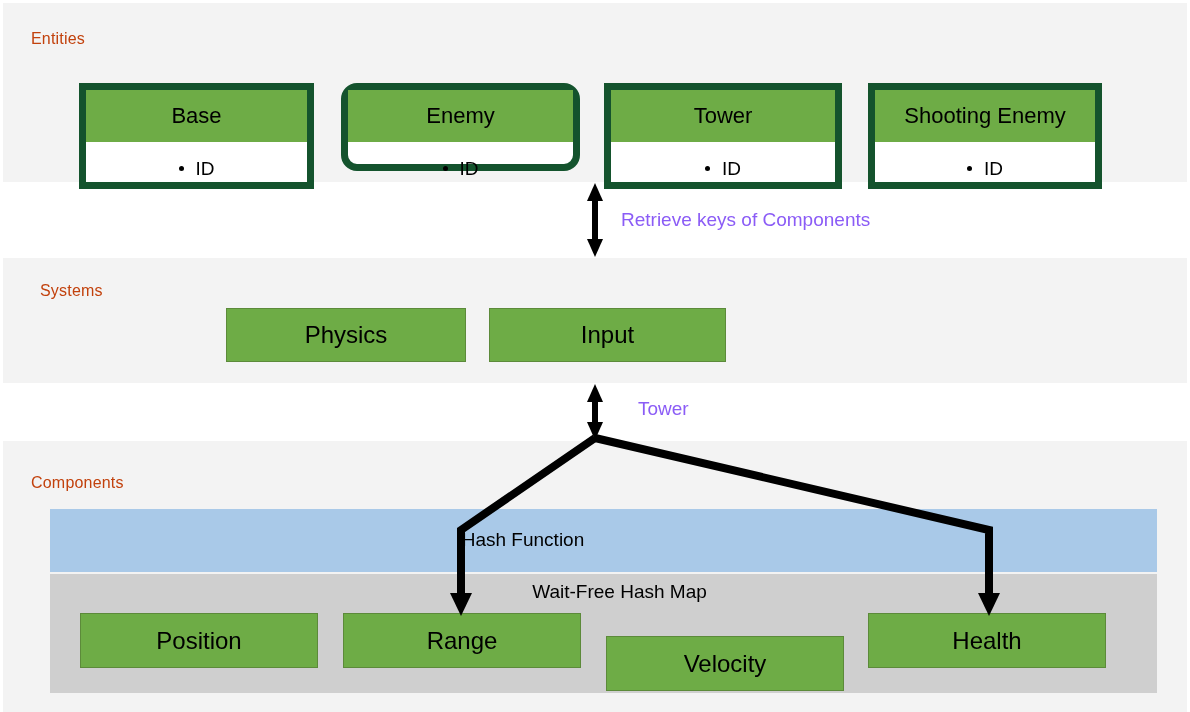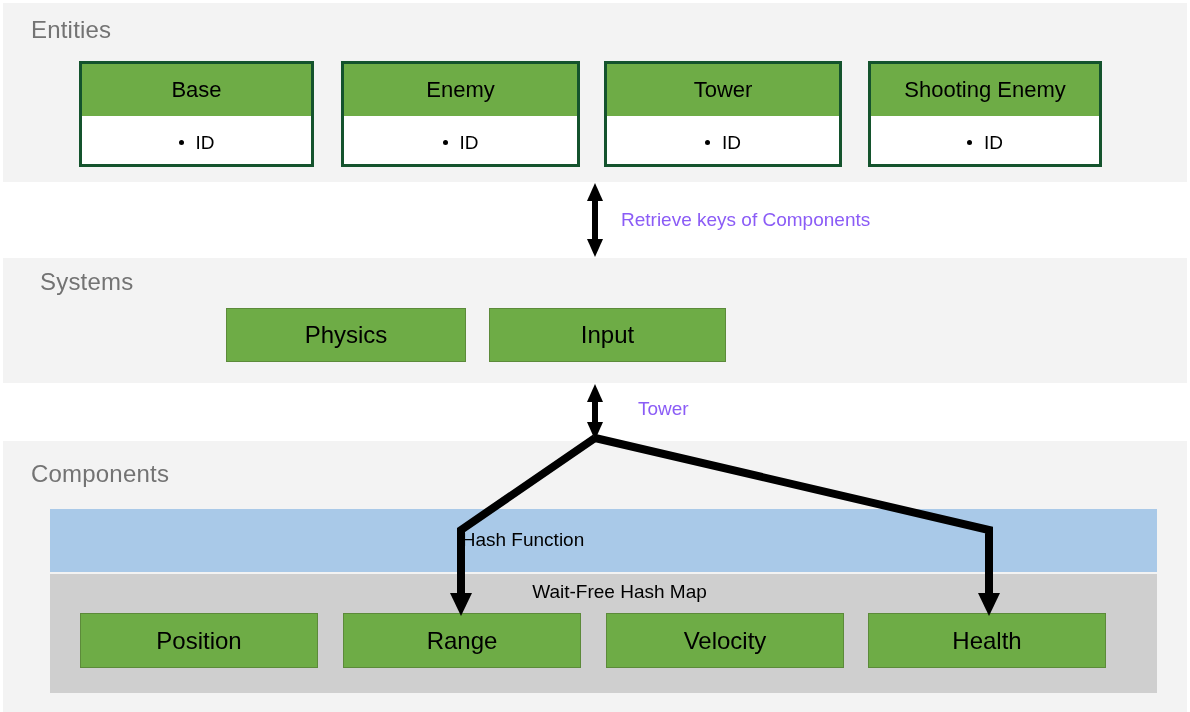--- a/index.html
+++ b/index.html
@@ -16,31 +16,33 @@
     height: 712px;
     background: #ffffff;
     overflow: hidden;
   }
   .panel {
     position: absolute;
     background: #f3f3f3;
   }
   .panel-title {
     position: absolute;
-    font-size: 24px;
-    color: #737373;
+    font-size: 16px;
+    color: #c2410c;
     letter-spacing: 0.2px;
     white-space: nowrap;
+    margin-top: 14px;
   }
   
   .entity-card {
     position: absolute;
     background: #ffffff;
-    border: 3px solid #14532d;
+    border: 7px solid #14532d;
     box-sizing: border-box;
+    margin-top: 22px;
   }
   .entity-head {
     height: 52px;
     background: #6eac46;
     display: flex;
     align-items: center;
     justify-content: center;
     font-size: 22px;
     color: #000000;
     white-space: nowrap;
@@ -123,21 +125,21 @@
   <div class="entity-card" style="left:79px; top:61px; width:235px; height:106px;">
     <div class="entity-head">Base</div>
     <div class="entity-body">
       <span class="bullet-row">
         <span class="bullet-dot"></span>
         <span>ID</span>
       </span>
     </div>
   </div>
 
-  <div class="entity-card" style="left:341px; top:61px; width:239px; height:106px;">
+  <div class="entity-card" style="left:341px; top:61px; width:239px; height:88px;border-radius:16px;">
     <div class="entity-head">Enemy</div>
     <div class="entity-body">
       <span class="bullet-row">
         <span class="bullet-dot"></span>
         <span>ID</span>
       </span>
     </div>
   </div>
 
   <div class="entity-card" style="left:604px; top:61px; width:238px; height:106px;">
@@ -176,21 +178,21 @@
   <div class="band band-hash" style="left:50px; top:509px; width:1107px; height:63px;"></div>
   <div class="band-label" style="left:50px; top:529px; width:946px;">Hash Function</div>
 
   <div class="band band-map" style="left:50px; top:574px; width:1107px; height:119px;"></div>
   <div class="band-label" style="left:50px; top:581px; width:1107px;margin-left:16px;">Wait-Free Hash Map</div>
 
   <div class="green-box" style="left:80px; top:613px; width:238px; height:55px;">Position</div>
 
   <div class="green-box" style="left:343px; top:613px; width:238px; height:55px;">Range</div>
 
-  <div class="green-box" style="left:606px; top:613px; width:238px; height:55px;">Velocity</div>
+  <div class="green-box" style="left:606px; top:636px; width:238px; height:55px;">Velocity</div>
 
   <div class="green-box" style="left:868px; top:613px; width:238px; height:55px;">Health</div>
 
   <div class="edge-label" style="left:621px; top:209px;">Retrieve keys of Components</div>
 
   <div class="edge-label" style="left:638px; top:398px;">Tower</div>
 
   <svg class="overlay" viewBox="0 0 1190 712" xmlns="http://www.w3.org/2000/svg">
 
     <g>

